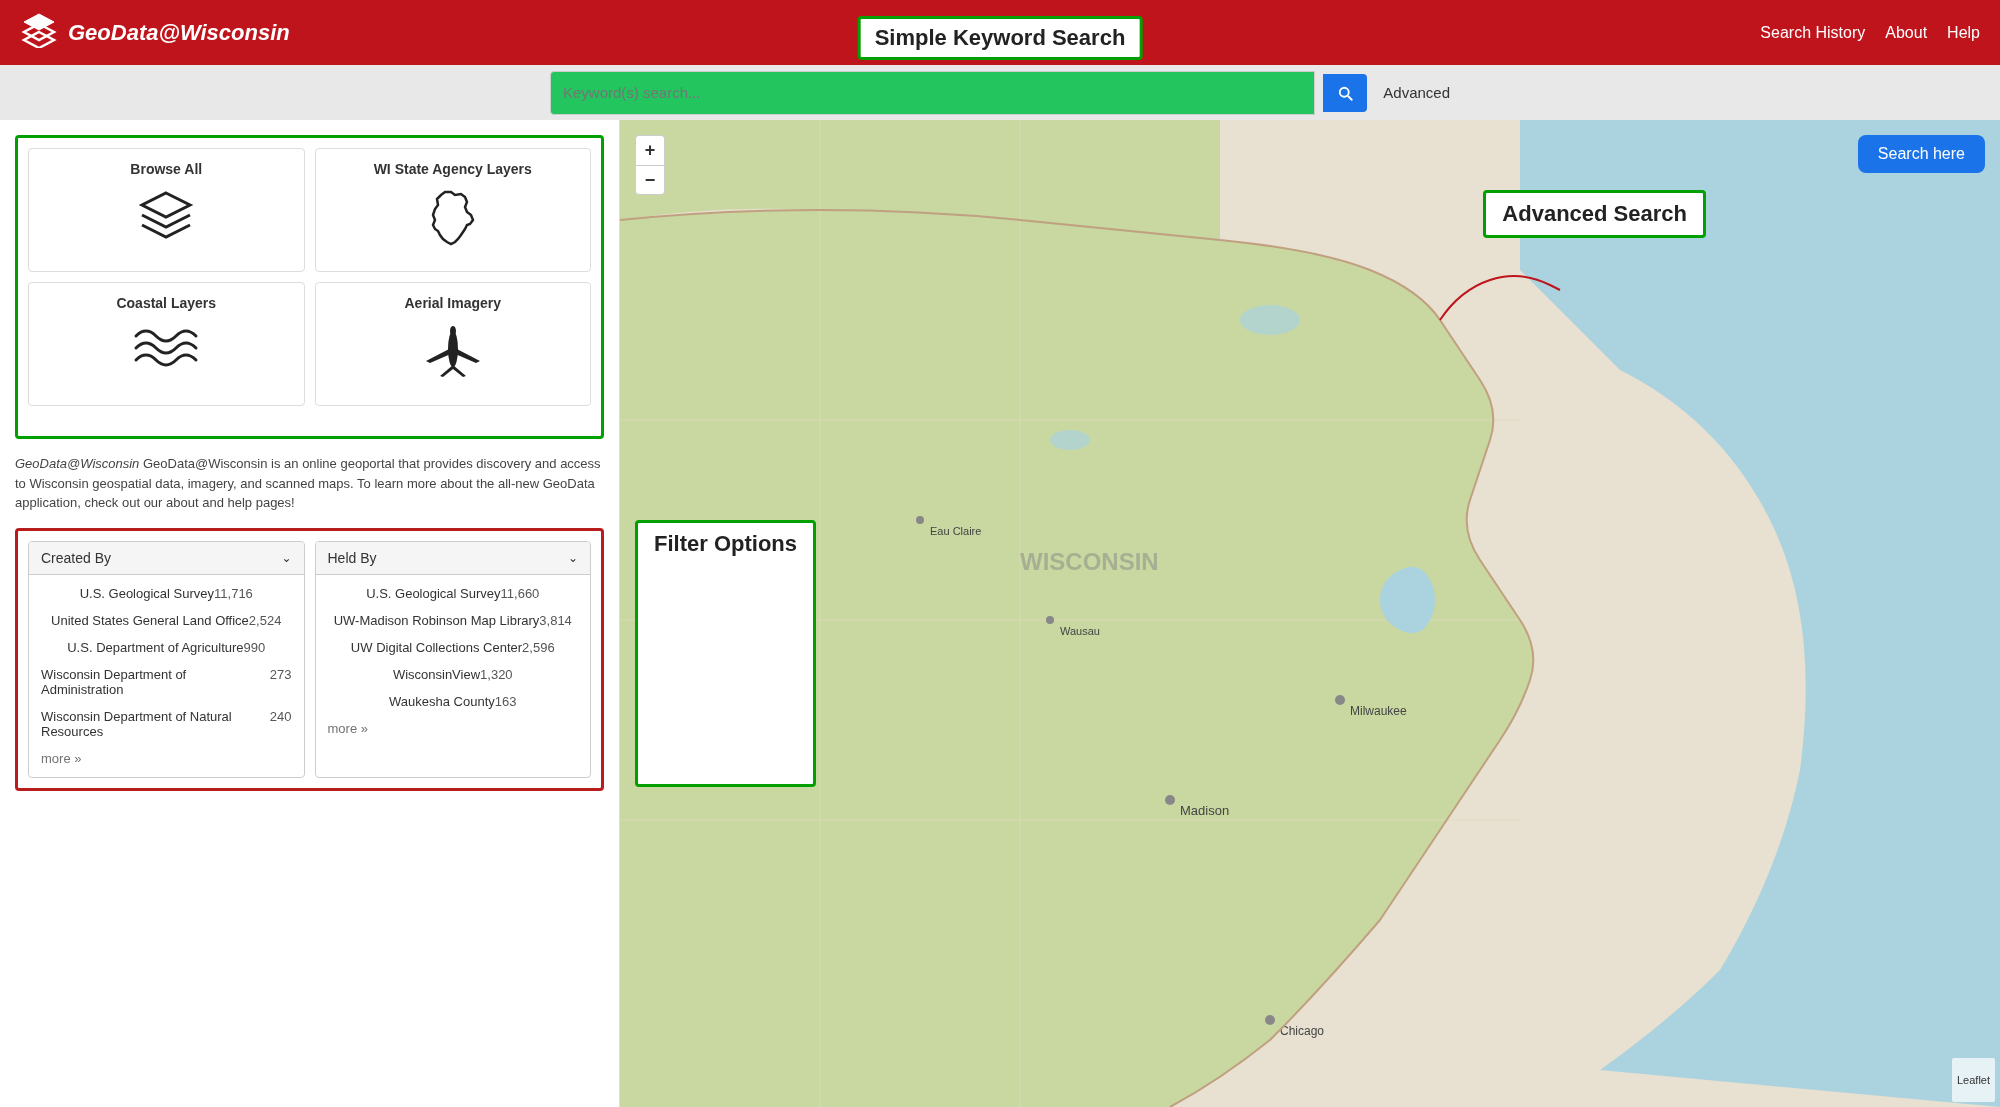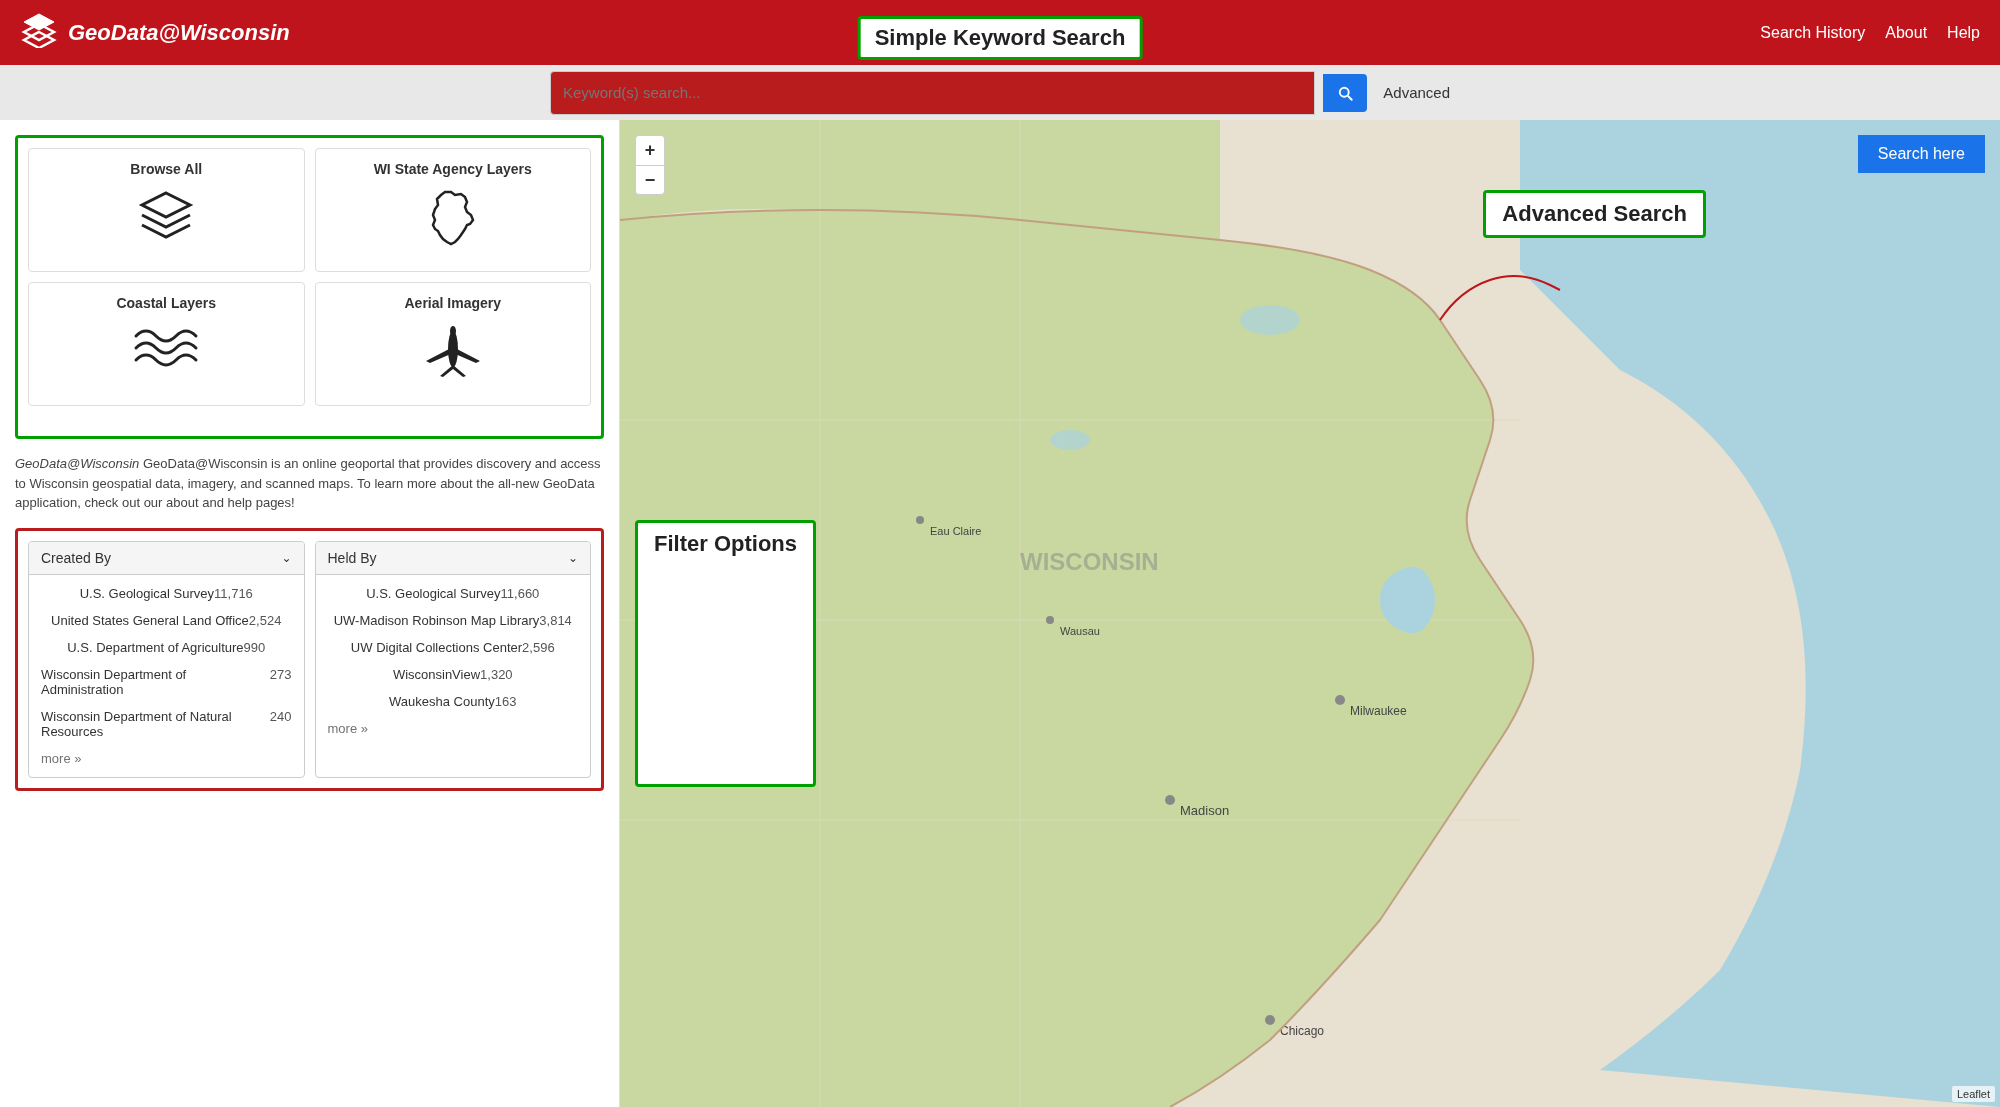--- a/index.html
+++ b/index.html
@@ -58,21 +58,21 @@
       align-items: center;
       gap: 8px;
     }
     #search-input {
       flex: 1;
       height: 44px;
       border: 1px solid #ccc;
       border-radius: 4px 0 0 4px;
       padding: 0 12px;
       font-size: 15px;
-      background: #b91c1c;
+      background: #22c55e;
       outline: none;
     }
     #search-button {
       height: 38px;
       width: 44px;
       background: #1a73e8;
       border: none;
       border-radius: 0 4px 4px 0;
       cursor: pointer;
       display: flex;
@@ -227,36 +227,36 @@
     #zoom-minus { border-radius: 0 0 4px 4px; }
 
     
     #search-here-btn {
       position: absolute;
       top: 15px;
       right: 15px;
       background: #1a73e8;
       color: white;
       border: none;
-      border-radius: 0;
+      border-radius: 8px;
       padding: 10px 20px;
       font-size: 16px;
       cursor: pointer;
       font-weight: 500;
     }
 
     
     #leaflet-attr {
       position: absolute;
       bottom: 5px;
       right: 5px;
       font-size: 11px;
       color: #333;
       background: rgba(255,255,255,0.7);
-      padding: 2px 5px;
+      padding: 16px 5px;
       border-radius: 2px;
     }
 
     
     .annotation-box {
       position: absolute;
       border: 3px solid #00a000;
       border-radius: 4px;
       background: white;
       padding: 8px 16px;

